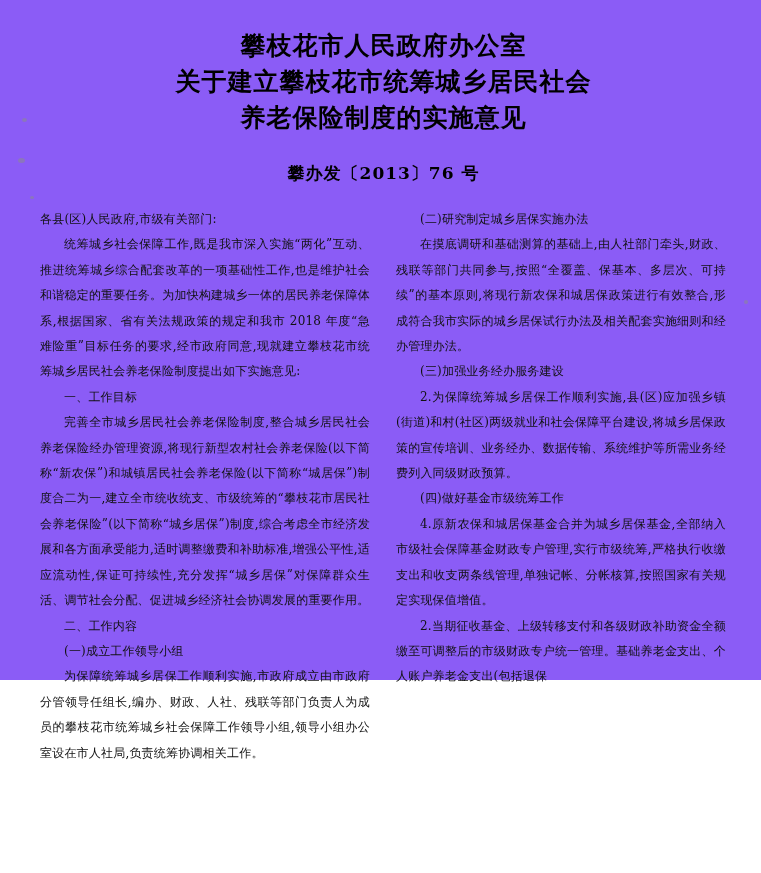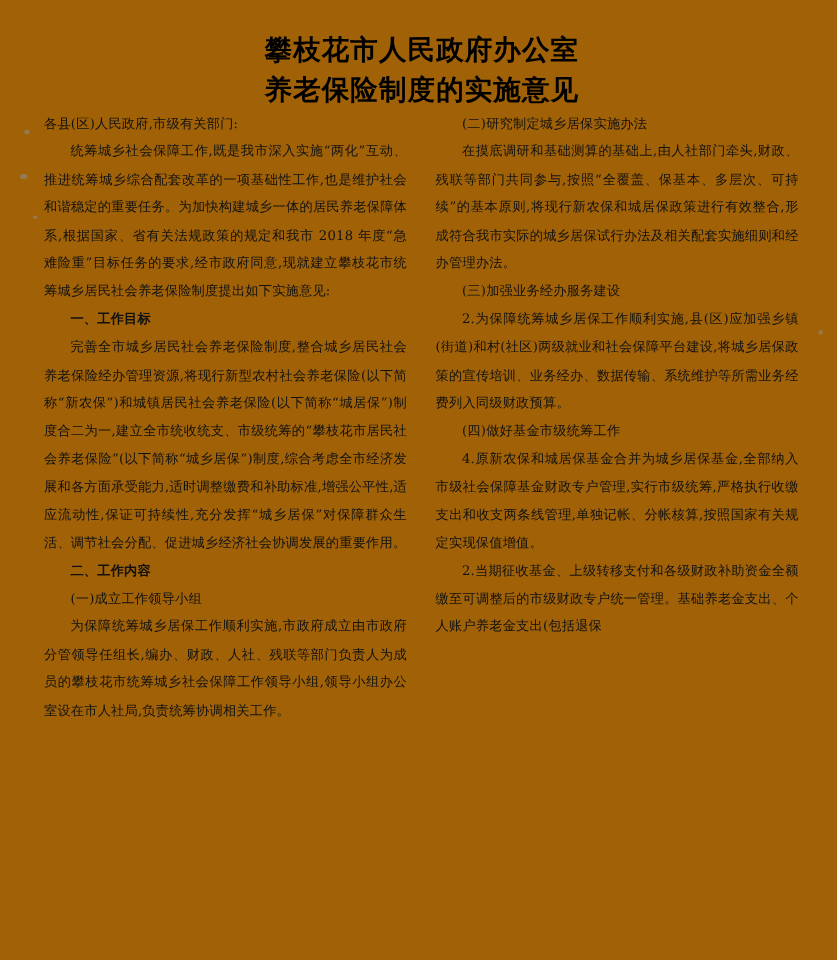--- a/index.html
+++ b/index.html
@@ -11,24 +11,24 @@
     width: 761px;
     height: 873px;
     overflow: hidden;
     font-family: "DejaVu Serif", "Liberation Serif", serif;
     color: #1a1a1a;
     position: relative;
   }
   .page {
     position: relative;
     width: 761px;
-    height: 873px;
+    height: 680px;
     box-sizing: border-box;
     padding: 22px 34px 10px 40px;
-    background: #a16207;
+    background: #8b5cf6;
   }
   
   .speck {
     position: absolute;
     background: #8d8d8d;
     opacity: 0.55;
     border-radius: 50%;
   }
   .title-block {
     text-align: center;
@@ -68,21 +68,21 @@
     text-align: justify;
     text-justify: inter-character;
     letter-spacing: 0.2px;
     color: #111;
   }
   p.indent {
     text-indent: 2em;
   }
   p.head {
     text-indent: 2em;
-    font-weight: bold;
+    font-weight: normal;
   }
   p.head-sub {
     text-indent: 2em;
     font-weight: normal;
   }
   .flush {
     text-indent: 0;
   }
 </style>
 </head>
@@ -90,23 +90,25 @@
 
 <div class="page">
 
   <div class="speck" style="left:22px;top:118px;width:5px;height:4px;"></div>
   <div class="speck" style="left:18px;top:158px;width:7px;height:5px;"></div>
   <div class="speck" style="left:30px;top:196px;width:4px;height:3px;"></div>
   <div class="speck" style="left:744px;top:300px;width:4px;height:4px;"></div>
 
   <div class="title-block">
     <div class="title-line">攀枝花市人民政府办公室</div>
+    <div class="title-line">关于建立攀枝花市统筹城乡居民社会</div>
     <div class="title-line">养老保险制度的实施意见</div>
   </div>
 
+  <div class="doc-number">攀办发〔2013〕76 号</div>
 
   <div class="columns">
     <div class="col">
       <p class="flush">各县(区)人民政府,市级有关部门:</p>
       <p class="indent">统筹城乡社会保障工作,既是我市深入实施“两化”互动、推进统筹城乡综合配套改革的一项基础性工作,也是维护社会和谐稳定的重要任务。为加快构建城乡一体的居民养老保障体系,根据国家、省有关法规政策的规定和我市 2018 年度“急难险重”目标任务的要求,经市政府同意,现就建立攀枝花市统筹城乡居民社会养老保险制度提出如下实施意见:</p>
       <p class="head">一、工作目标</p>
       <p class="indent">完善全市城乡居民社会养老保险制度,整合城乡居民社会养老保险经办管理资源,将现行新型农村社会养老保险(以下简称“新农保”)和城镇居民社会养老保险(以下简称“城居保”)制度合二为一,建立全市统收统支、市级统筹的“攀枝花市居民社会养老保险”(以下简称“城乡居保”)制度,综合考虑全市经济发展和各方面承受能力,适时调整缴费和补助标准,增强公平性,适应流动性,保证可持续性,充分发挥“城乡居保”对保障群众生活、调节社会分配、促进城乡经济社会协调发展的重要作用。</p>
       <p class="head">二、工作内容</p>
       <p class="head-sub">(一)成立工作领导小组</p>
       <p class="indent">为保障统筹城乡居保工作顺利实施,市政府成立由市政府分管领导任组长,编办、财政、人社、残联等部门负责人为成员的攀枝花市统筹城乡社会保障工作领导小组,领导小组办公室设在市人社局,负责统筹协调相关工作。</p>

